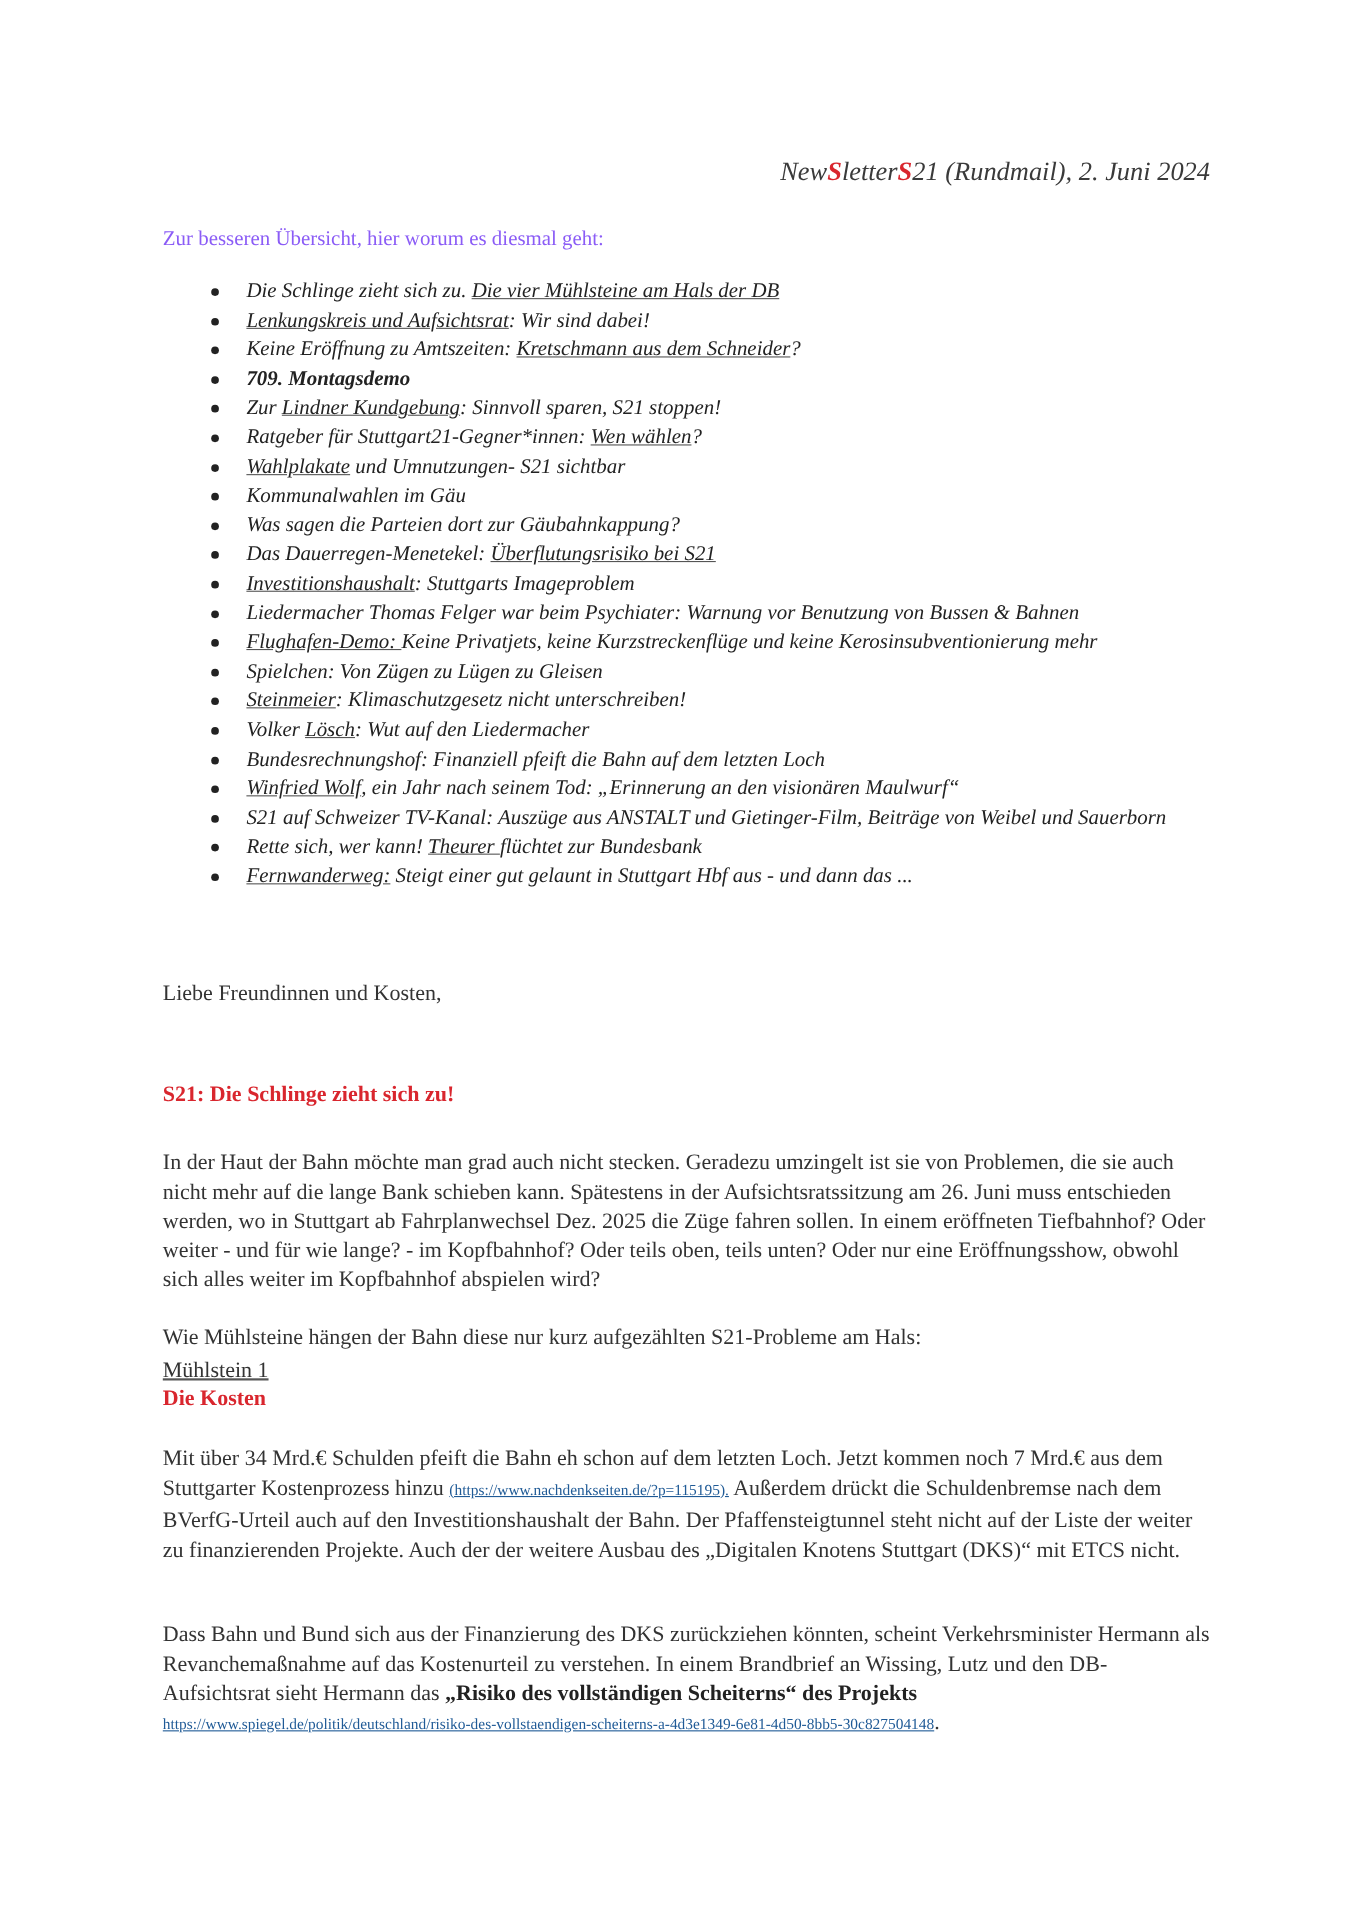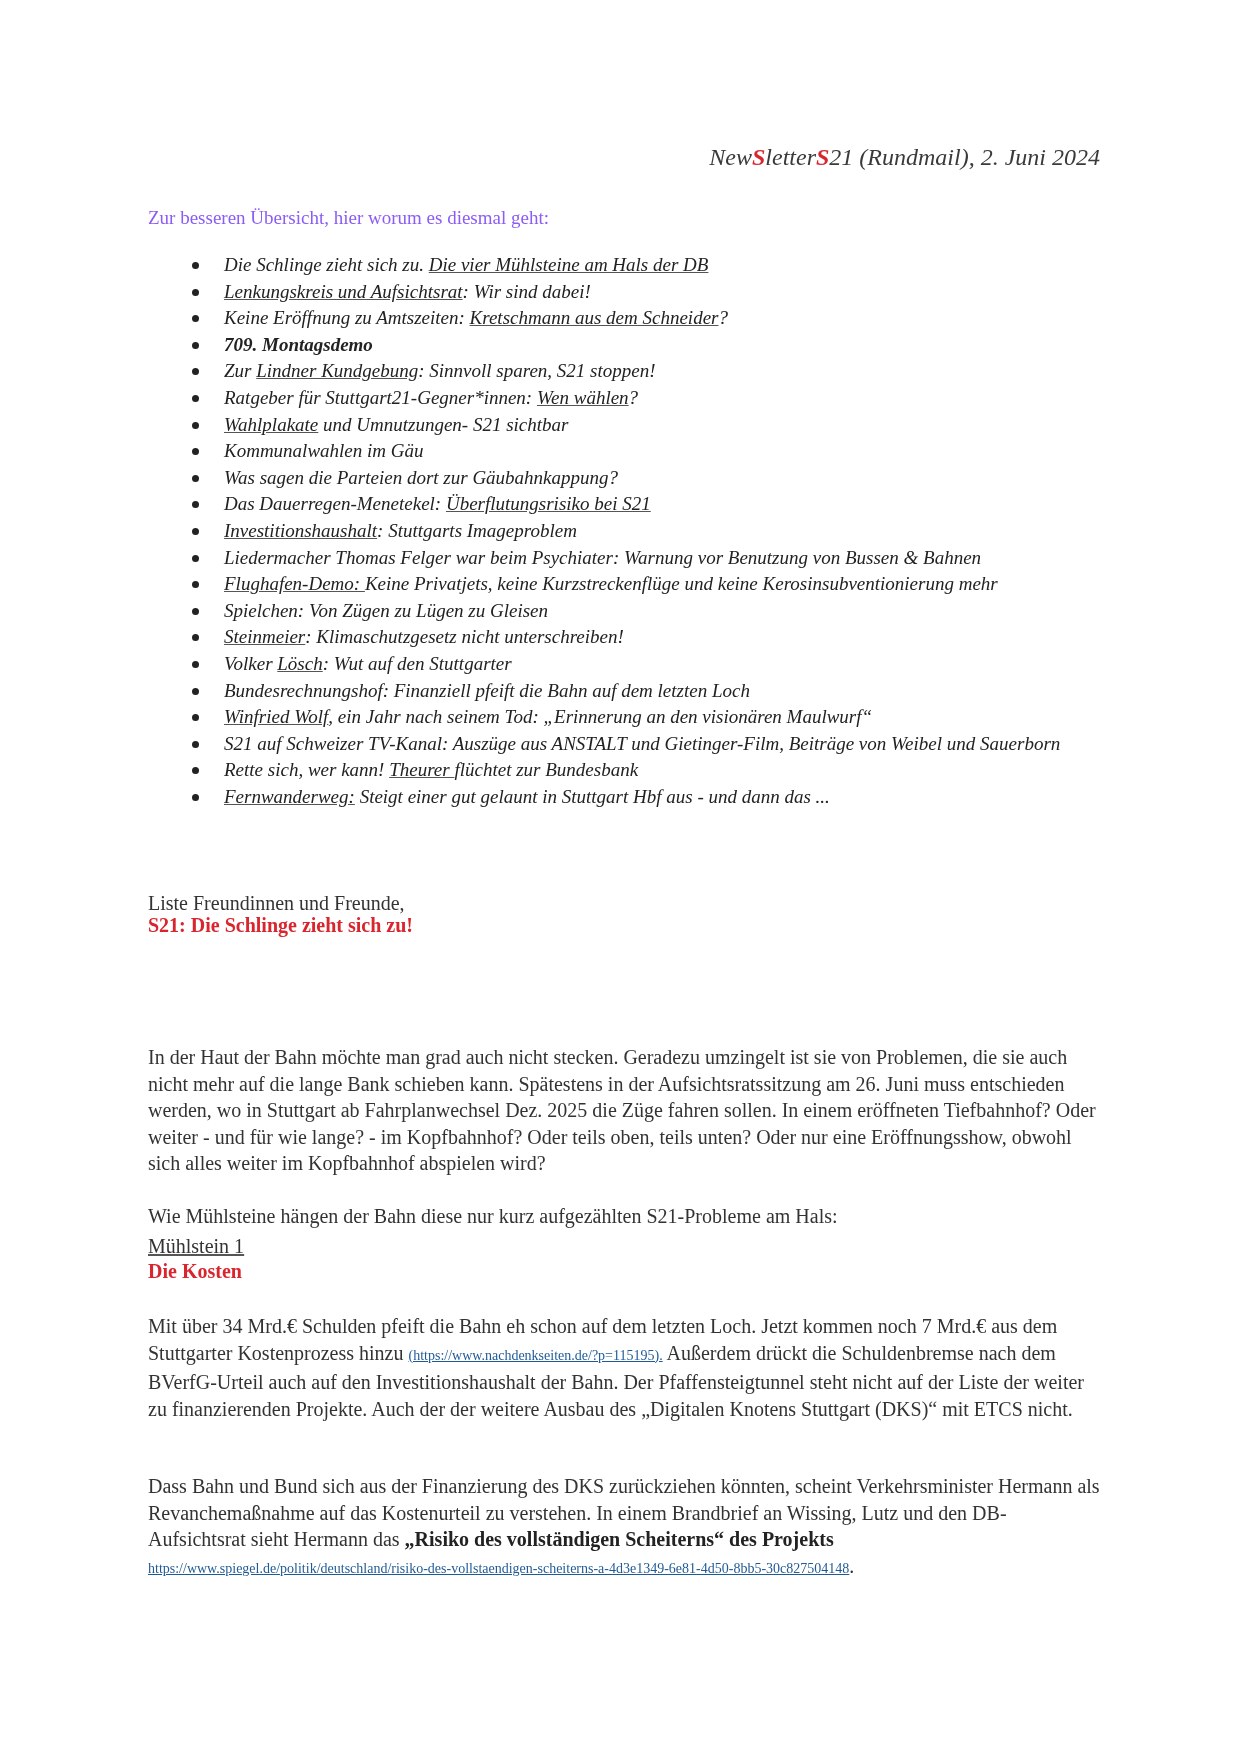--- a/index.html
+++ b/index.html
@@ -80,21 +80,21 @@
       color: #333;
     }
     .greeting {
       position: absolute;
       left: 0;
       top: 890px;
     }
     .section-title {
       position: absolute;
       left: 0;
-      top: 914px;
+      top: 984px;
       font-weight: bold;
       font-size: 20px;
       color: #d9262e;
     }
     .para1 {
       position: absolute;
       left: 0;
       top: 1044px;
       width: 952px;
     }
@@ -161,29 +161,29 @@
       <li><span>Ratgeber für Stuttgart21-Gegner*innen: </span><span class="u">Wen wählen</span><span>?</span></li>
       <li><span></span><span class="u">Wahlplakate</span><span> und Umnutzungen- S21 sichtbar</span></li>
       <li><span>Kommunalwahlen im Gäu</span><span class=""></span><span></span></li>
       <li><span>Was sagen die Parteien dort zur Gäubahnkappung?</span><span class=""></span><span></span></li>
       <li><span>Das Dauerregen-Menetekel: </span><span class="u">Überflutungsrisiko bei S21</span><span></span></li>
       <li><span></span><span class="u">Investitionshaushalt</span><span>: Stuttgarts Imageproblem</span></li>
       <li><span>Liedermacher Thomas Felger war beim Psychiater: Warnung vor Benutzung von Bussen &amp; Bahnen</span><span class=""></span><span></span></li>
       <li><span></span><span class="u">Flughafen-Demo: </span><span>Keine Privatjets, keine Kurzstreckenflüge und keine Kerosinsubventionierung mehr</span></li>
       <li><span>Spielchen: Von Zügen zu Lügen zu Gleisen</span><span class=""></span><span></span></li>
       <li><span></span><span class="u">Steinmeier</span><span>: Klimaschutzgesetz nicht unterschreiben!</span></li>
-      <li><span>Volker </span><span class="u">Lösch</span><span>: Wut auf den Stuttgarter</span></li>
+      <li><span>Volker </span><span class="u">Lösch</span><span>: Wut auf den Liedermacher</span></li>
       <li><span>Bundesrechnungshof: Finanziell pfeift die Bahn auf dem letzten Loch</span><span class=""></span><span></span></li>
       <li><span></span><span class="u">Winfried Wolf</span><span>, ein Jahr nach seinem Tod: „Erinnerung an den visionären Maulwurf“</span></li>
       <li><span>S21 auf Schweizer TV-Kanal: Auszüge aus ANSTALT und Gietinger-Film, Beiträge von Weibel und Sauerborn</span><span class=""></span><span></span></li>
       <li><span>Rette sich, wer kann! </span><span class="u">Theurer </span><span>flüchtet zur Bundesbank</span></li>
       <li><span></span><span class="u">Fernwanderweg:</span><span> Steigt einer gut gelaunt in Stuttgart Hbf aus - und dann das ...</span></li>
     </ul>
 
-  <div class="body-text greeting">Liste Freundinnen und Freunde,</div>
+  <div class="body-text greeting">Liebe Freundinnen und Kosten,</div>
 
   <div class="section-title">S21: Die Schlinge zieht sich zu!</div>
 
   <div class="body-text para1">In der Haut der Bahn möchte man grad auch nicht stecken. Geradezu umzingelt ist sie von Problemen, die sie auch nicht mehr auf die lange Bank schieben kann. Spätestens in der Aufsichtsratssitzung am 26. Juni muss entschieden werden, wo in Stuttgart ab Fahrplanwechsel Dez. 2025 die Züge fahren sollen. In einem eröffneten Tiefbahnhof? Oder weiter - und für wie lange? - im Kopfbahnhof? Oder teils oben, teils unten? Oder nur eine Eröffnungsshow, obwohl sich alles weiter im Kopfbahnhof abspielen wird?</div>
 
   <div class="body-text para2">Wie Mühlsteine hängen der Bahn diese nur kurz aufgezählten S21-Probleme am Hals:</div>
 
   <div class="body-text muehlstein-label">Mühlstein 1</div>
 
   <div class="muehlstein-title">Die Kosten</div>

